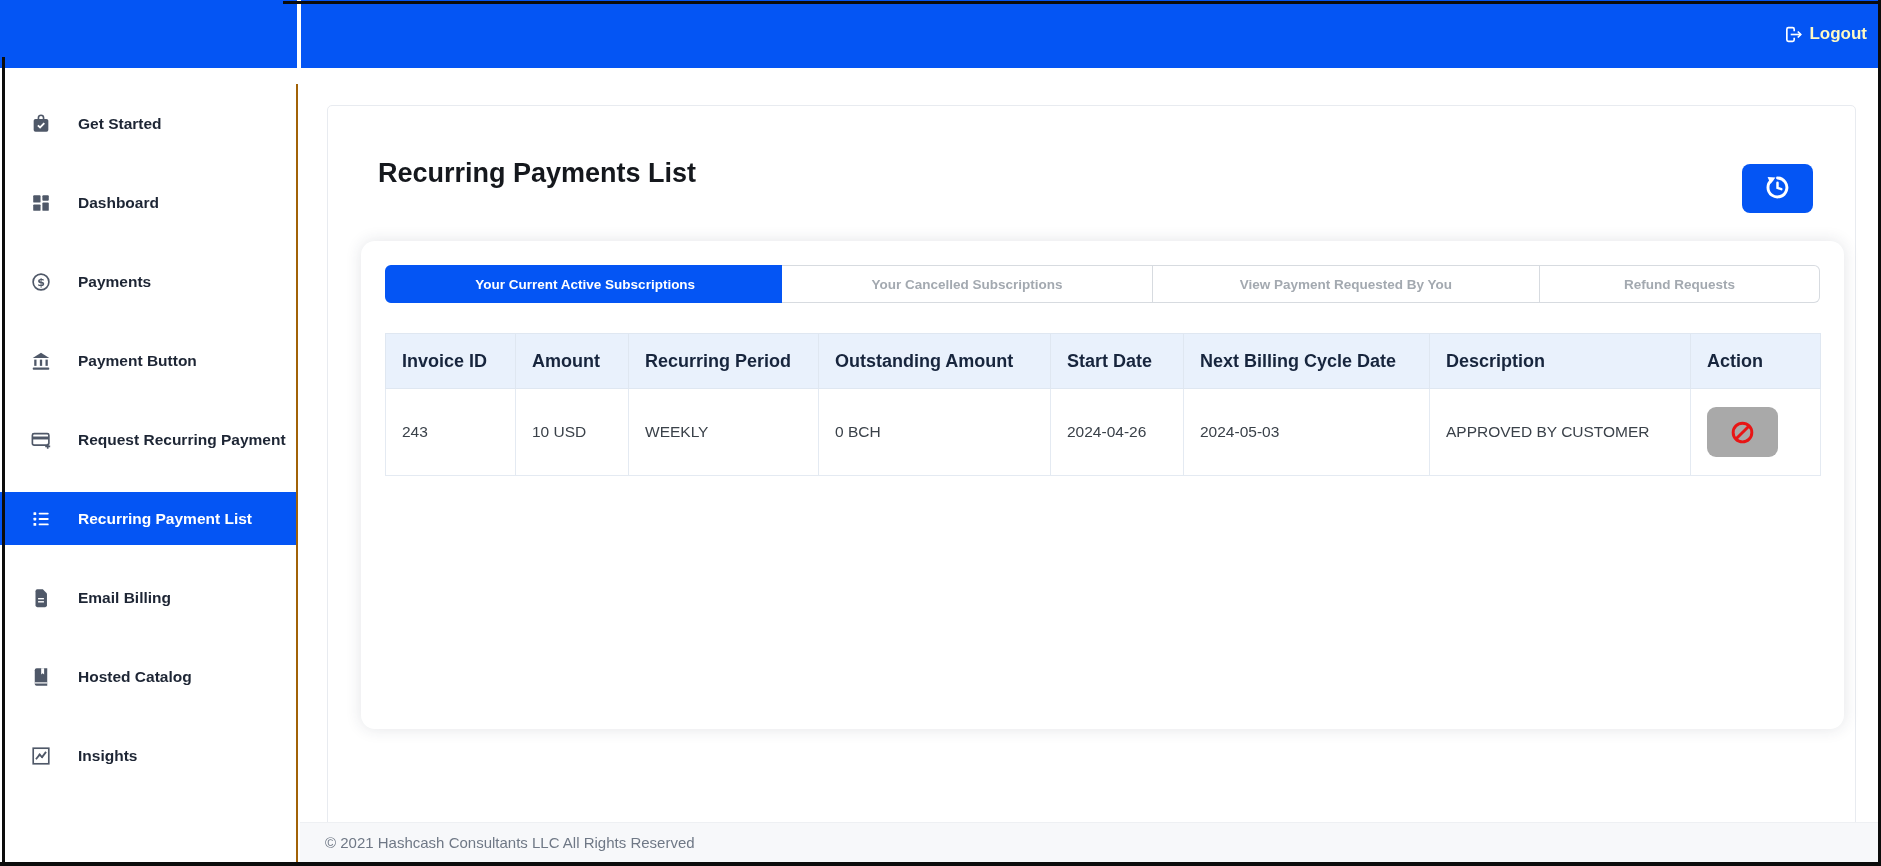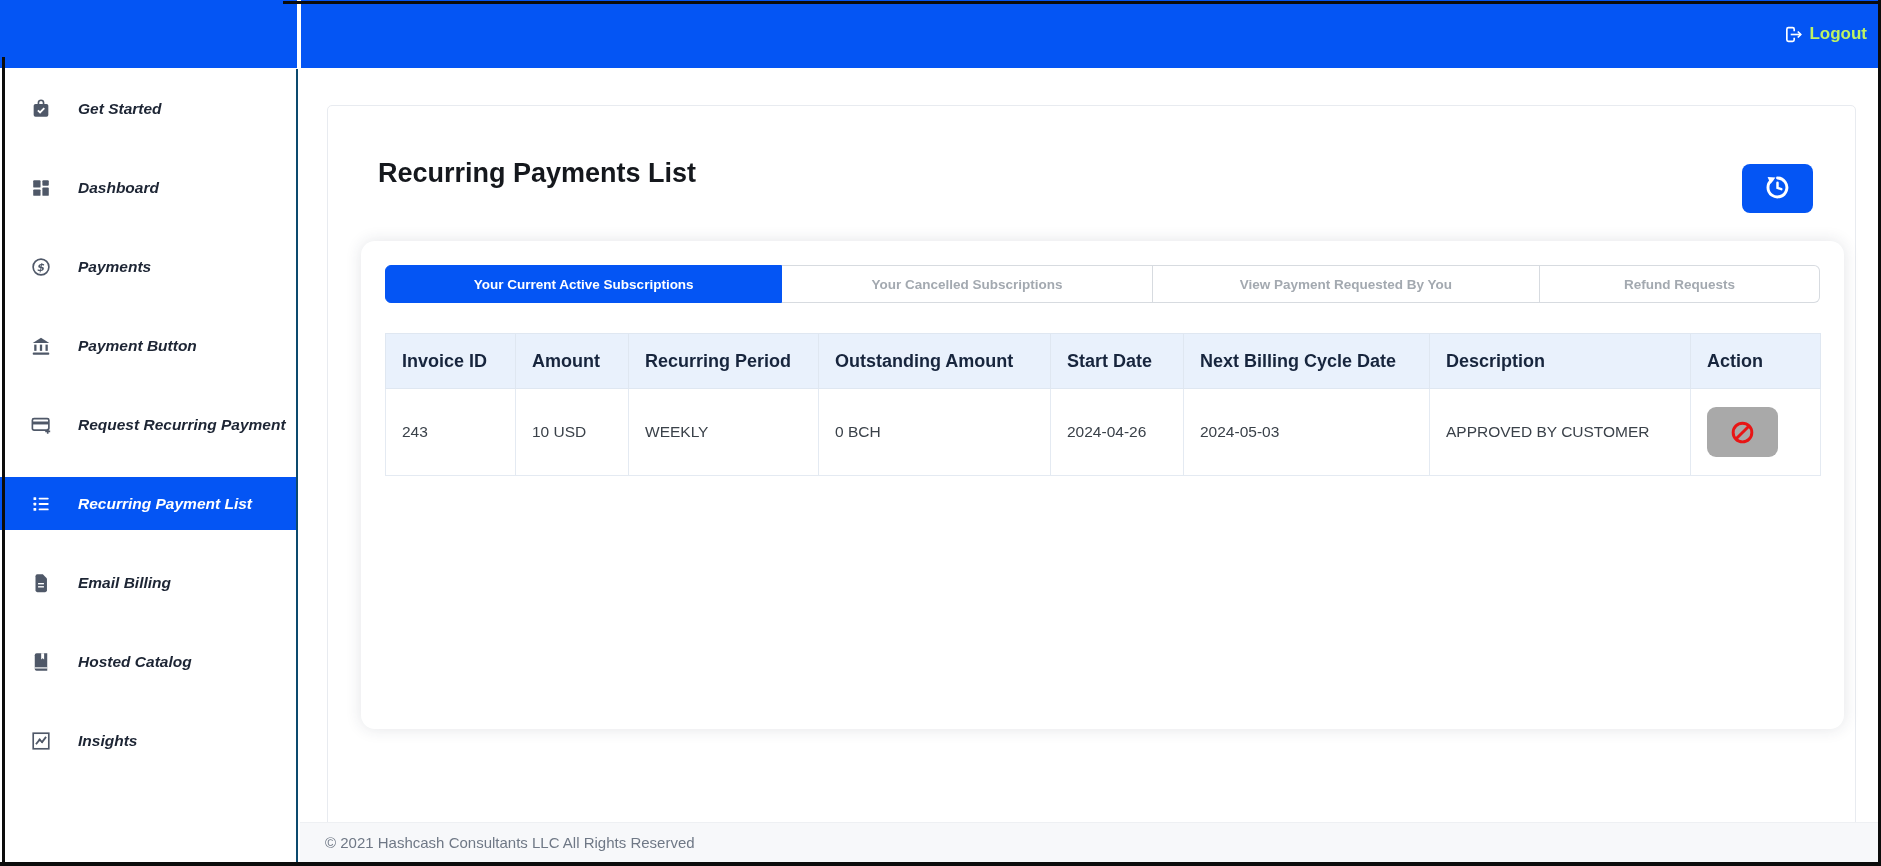--- a/index.html
+++ b/index.html
@@ -18,27 +18,27 @@
   .frame-top{top:1px;left:283px;right:0;height:3px;}
   .frame-left{left:2px;top:57px;width:3px;bottom:0;}
   .frame-right{right:0;top:0;width:3px;bottom:0;}
   .frame-bottom{bottom:0;left:0;right:0;height:4px;}
 
   
   .topbar{position:absolute;top:0;left:0;right:0;height:68px;display:flex;z-index:10;}
   .topbar-left{width:297px;background:var(--primary);}
   .topbar-gap{width:4px;background:#fff;}
   .topbar-main{flex:1;background:var(--primary);display:flex;align-items:center;justify-content:flex-end;padding-right:14px;}
-  .logout-btn{display:flex;align-items:center;gap:5px;background:transparent;border:none;color:#bef264;
+  .logout-btn{display:flex;align-items:center;gap:5px;background:transparent;border:none;color:#fef9c3;
     font-family:inherit;font-size:17px;font-weight:700;cursor:pointer;}
   .logout-btn svg{width:21px;height:21px;display:block;}
 
   
-  .sidebar{position:absolute;top:69px;left:0;width:298px;bottom:4px;background:#fff;
-    border-right:2px solid #0c4a6e;z-index:5;font-style:italic;}
+  .sidebar{position:absolute;top:84px;left:0;width:298px;bottom:4px;background:#fff;
+    border-right:2px solid #a16207;z-index:5;}
   .nav-item{height:79px;display:flex;align-items:center;padding-left:30px;cursor:pointer;color:#4f5868;}
   .nav-item .ic{width:22px;height:22px;flex:0 0 22px;display:block;}
   .nav-item .nav-label{margin-left:26px;font-size:15.5px;font-weight:700;color:#1d2534;
     width:212px;line-height:1.25;}
   .nav-item.active{height:53px;margin:13px 0;background:var(--primary);color:#fff;align-items:center;}
   .nav-item.active .nav-label{color:#fff;}
 
   
   .content{position:absolute;top:68px;left:300px;right:3px;bottom:4px;background:#fff;}
   .outer-card{position:absolute;top:37px;left:27px;right:22px;height:848px;background:#fff;
@@ -48,21 +48,21 @@
     background:var(--primary);display:flex;align-items:center;justify-content:center;cursor:pointer;}
   .refresh-btn svg{width:27px;height:27px;}
 
   .inner-card{position:absolute;left:33px;top:135px;width:1483px;height:488px;background:#fff;
     border-radius:14px;box-shadow:0 0 16px rgba(40,50,70,.13);padding:24px;}
 
   
   .tabs{display:flex;height:38px;}
   .tab{border:1px solid #d7dbe0;background:#fff;color:#a3a9b0;font-family:inherit;
     font-size:13.5px;font-weight:700;cursor:pointer;border-left:none;}
-  .tab:first-child{border-left:1px solid #000000;border-radius:6px 0 0 6px;}
+  .tab:first-child{border-left:4px solid #000000;border-radius:6px 0 0 6px;}
   .tab:last-child{border-radius:0 6px 6px 0;}
   .tab.active{background:var(--primary);border-color:var(--primary);color:#fff;border-radius:6px 0 0 6px;}
   .tab-1{flex-basis:27.7%;}
   .tab-2{flex-basis:25.8%;}
   .tab-3{flex-basis:27.0%;}
   .tab-4{flex-basis:19.5%;}
 
   
   table{width:100%;margin-top:30px;border-collapse:collapse;table-layout:fixed;}
   th{background:#e9f1fc;height:55px;text-align:left;padding-left:16px;

